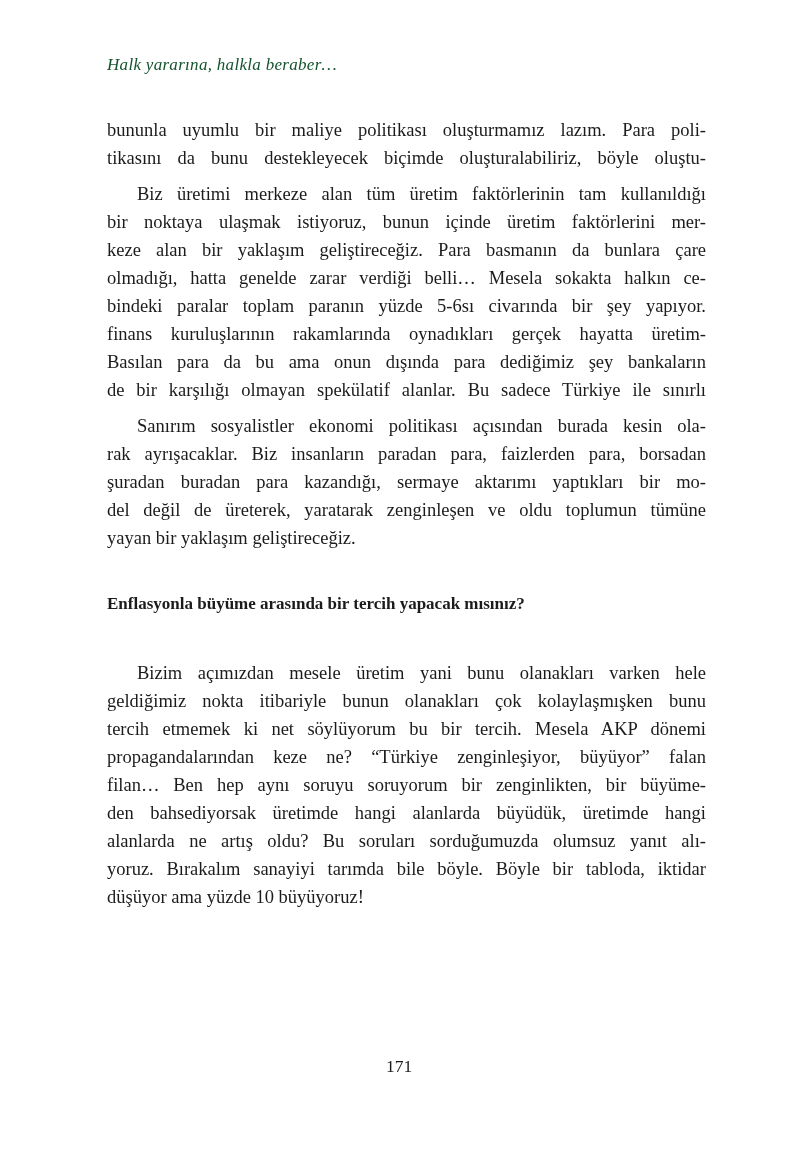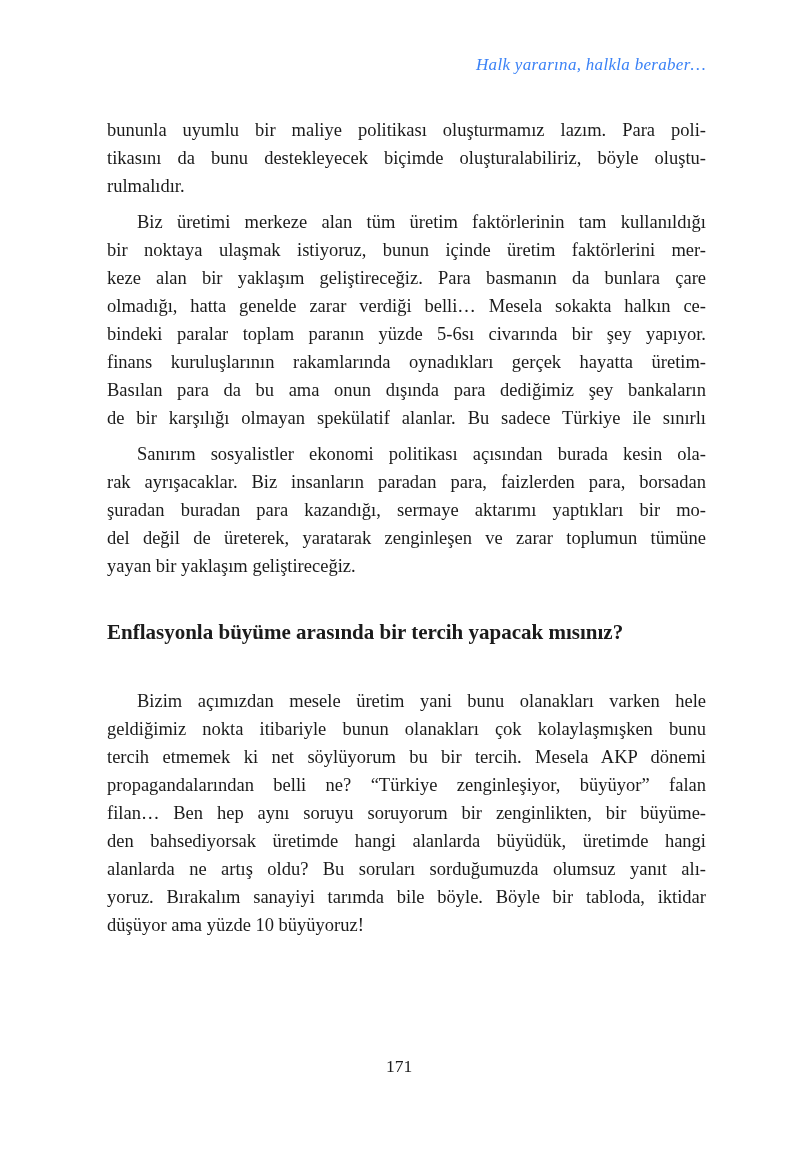--- a/index.html
+++ b/index.html
@@ -13,25 +13,25 @@
     height: 1152px;
     margin: 0 auto;
     background: #ffffff;
     box-sizing: border-box;
     padding: 53px 92px 0 107px;
     color: #1b1b1b;
     font-family: "Liberation Serif", "DejaVu Serif", serif;
     overflow: hidden;
   }
   .running-header {
-    text-align: right;
+    text-align: left;
     font-style: italic;
     font-size: 17px;
     line-height: 24px;
-    color: #3b82f6;
+    color: #14532d;
     letter-spacing: 0.3px;
   }
   .body-text {
     padding-top: 39px;
     font-size: 18.5px;
     line-height: 28px;
   }
   .para {
     margin: 0 0 8px 0;
   }
@@ -41,21 +41,21 @@
   }
   .line.last {
     text-align: left;
     text-align-last: left;
   }
   .para.indent .line:first-child {
     text-indent: 30px;
   }
   .section-heading {
     font-weight: bold;
-    font-size: 21px;
+    font-size: 17px;
     line-height: 28px;
     margin: 38px 0 41px 0;
     text-align: left;
   }
   .page-number {
     position: absolute;
     left: 0;
     top: 1056px;
     width: 100%;
     text-align: center;
@@ -66,45 +66,44 @@
 </head>
 <body>
 
 <div class="page">
   <div class="running-header">Halk yararına, halkla beraber…</div>
 
   <div class="body-text">
       <div class="para">
         <div class="line">bununla uyumlu bir maliye politikası oluşturmamız lazım. Para poli-</div>
         <div class="line">tikasını da bunu destekleyecek biçimde oluşturalabiliriz, böyle oluştu-</div>
-        <div class="line last">rulmalıdır.</div>
       </div>
       <div class="para indent">
         <div class="line">Biz üretimi merkeze alan tüm üretim faktörlerinin tam kullanıldığı</div>
         <div class="line">bir noktaya ulaşmak istiyoruz, bunun içinde üretim faktörlerini mer-</div>
         <div class="line">keze alan bir yaklaşım geliştireceğiz. Para basmanın da bunlara çare</div>
         <div class="line">olmadığı, hatta genelde zarar verdiği belli… Mesela sokakta halkın ce-</div>
         <div class="line">bindeki paralar toplam paranın yüzde 5-6sı civarında bir şey yapıyor.</div>
         <div class="line">finans kuruluşlarının rakamlarında oynadıkları gerçek hayatta üretim-</div>
         <div class="line">Basılan para da bu ama onun dışında para dediğimiz şey bankaların</div>
         <div class="line">de bir karşılığı olmayan spekülatif alanlar. Bu sadece Türkiye ile sınırlı</div>
       </div>
       <div class="para indent">
         <div class="line">Sanırım sosyalistler ekonomi politikası açısından burada kesin ola-</div>
         <div class="line">rak ayrışacaklar. Biz insanların paradan para, faizlerden para, borsadan</div>
         <div class="line">şuradan buradan para kazandığı, sermaye aktarımı yaptıkları bir mo-</div>
-        <div class="line">del değil de üreterek, yaratarak zenginleşen ve zarar toplumun tümüne</div>
+        <div class="line">del değil de üreterek, yaratarak zenginleşen ve oldu toplumun tümüne</div>
         <div class="line last">yayan bir yaklaşım geliştireceğiz.</div>
       </div>
       <div class="section-heading">Enflasyonla büyüme arasında bir tercih yapacak mısınız?</div>
       <div class="para indent">
         <div class="line">Bizim açımızdan mesele üretim yani bunu olanakları varken hele</div>
         <div class="line">geldiğimiz nokta itibariyle bunun olanakları çok kolaylaşmışken bunu</div>
         <div class="line">tercih etmemek ki net söylüyorum bu bir tercih. Mesela AKP dönemi</div>
-        <div class="line">propagandalarından belli ne?  “Türkiye zenginleşiyor, büyüyor” falan</div>
+        <div class="line">propagandalarından keze ne?  “Türkiye zenginleşiyor, büyüyor” falan</div>
         <div class="line">filan… Ben hep aynı soruyu soruyorum bir zenginlikten, bir büyüme-</div>
         <div class="line">den bahsediyorsak üretimde hangi alanlarda büyüdük, üretimde hangi</div>
         <div class="line">alanlarda ne artış oldu? Bu soruları sorduğumuzda olumsuz yanıt alı-</div>
         <div class="line">yoruz. Bırakalım sanayiyi tarımda bile böyle. Böyle bir tabloda, iktidar</div>
         <div class="line last">düşüyor ama yüzde 10 büyüyoruz!</div>
       </div>
     </div>
 
   <div class="page-number">171</div>
 </div>

